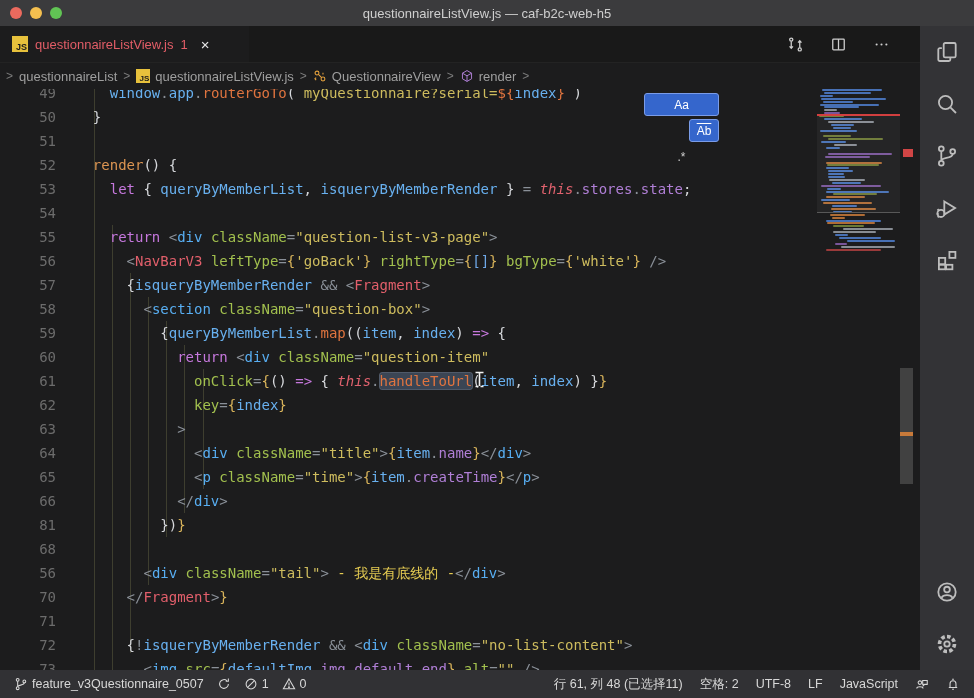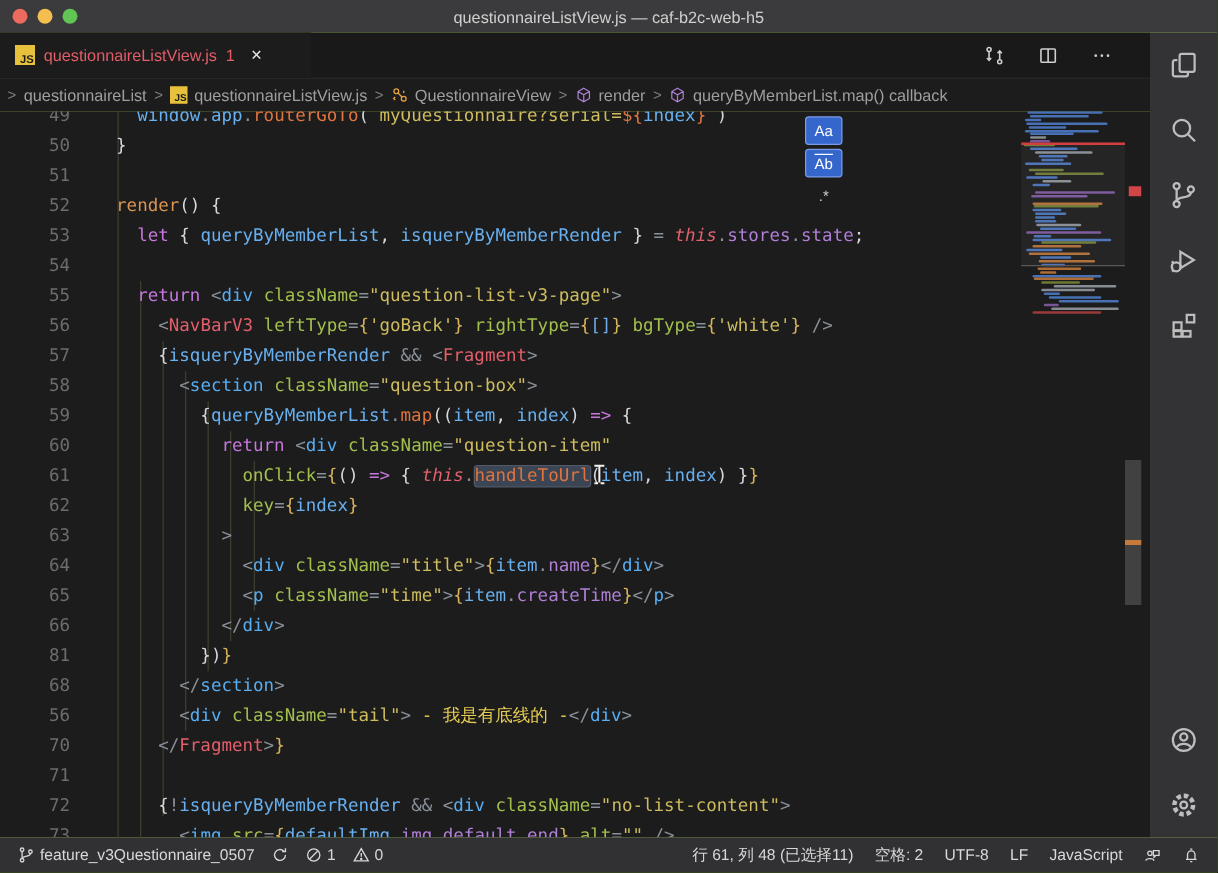--- a/index.html
+++ b/index.html
@@ -40,21 +40,21 @@
   .ltext{white-space:pre;}
   .seg.it{font-style:italic;}
   .seg.sel{background:rgba(97,120,152,0.45);outline:1px solid rgba(160,185,220,0.4);border-radius:2px;}
   .guide{position:absolute;width:1px;background:#3e3e2f;}
   
   #find-opts{position:absolute;left:644px;top:4px;display:flex;gap:3px;z-index:5;flex-direction:column;}
   .fopt{min-width:22px;height:21px;padding:0 3px;display:flex;align-items:center;justify-content:center;
     font-size:12px;border-radius:3px;border:1px solid transparent;color:#cfcfcf;
     font-family:"Liberation Sans",sans-serif;cursor:pointer;}
   .fopt.on{background:#3566cc;border-color:#7a9ce8;color:#fff;}
-  .fopt.ww{text-decoration:overline;}
+  .fopt.ww{text-decoration:overline;margin-left:45px;}
   
   #minimap{position:absolute;left:817px;top:0;width:83px;height:100%;}
   .mrow{position:absolute;height:2px;border-radius:1px;}
   #mm-error{position:absolute;left:0;width:83px;height:2px;background:#d23f3f;}
   #mm-sep{position:absolute;left:0;width:83px;height:1px;background:#585858;}
   #mm-view{position:absolute;left:0;width:83px;background:rgba(255,255,255,0.045);}
   #ruler{position:absolute;left:900px;top:0;width:14px;height:100%;}
   #ruler-slider{position:absolute;left:0;top:279px;width:13px;height:116px;background:rgba(160,160,160,0.28);}
   #ruler-error{position:absolute;left:3px;top:60px;width:10px;height:8px;background:#d04545;}
   #ruler-mod{position:absolute;left:0;top:343px;width:13px;height:4px;background:#c87a3a;}
@@ -145,28 +145,20 @@
           <span class="bc-sep">&gt;</span>
           <span class="bc-item">
             <span style="display: flex;">
               <svg viewBox="0 0 16 16" fill="none" stroke="#b180d7" stroke-width="1.1">
                 <path d="M8 1.8l5.2 3v6.4L8 14.2l-5.2-3V4.8Z M2.8 4.8 8 7.8l5.2-3 M8 7.8v6.4"></path>
               </svg>
             </span>
             <span>render</span>
           </span>
           <span class="bc-sep">&gt;</span>
-          <span class="bc-item">
-            <span style="display: flex;">
-              <svg viewBox="0 0 16 16" fill="none" stroke="#b180d7" stroke-width="1.1">
-                <path d="M8 1.8l5.2 3v6.4L8 14.2l-5.2-3V4.8Z M2.8 4.8 8 7.8l5.2-3 M8 7.8v6.4"></path>
-              </svg>
-            </span>
-            <span>queryByMemberList.map() callback</span>
-          </span>
         </div>
 
       <div id="editor">
         <div id="guides">
             <div class="guide" style="left: 94px; top: 0px; height: 582px;"></div>
             <div class="guide" style="left: 112px; top: 136px; height: 446px;"></div>
             <div class="guide" style="left: 130px; top: 184px; height: 380px;"></div>
             <div class="guide" style="left: 148px; top: 208px; height: 288px;"></div>
             <div class="guide" style="left: 166px; top: 232px; height: 216px;"></div>
             <div class="guide" style="left: 184px; top: 256px; height: 168px;"></div>
@@ -244,21 +236,20 @@
             <div class="cline">
               <span class="ln">66</span>
               <span class="ltext"><span class="seg" style="color: rgb(214, 216, 220);">            </span><span class="seg" style="color: rgb(138, 144, 152);">&lt;/</span><span class="seg" style="color: rgb(88, 174, 242);">div</span><span class="seg" style="color: rgb(138, 144, 152);">&gt;</span></span>
             </div>
             <div class="cline">
               <span class="ln">81</span>
               <span class="ltext"><span class="seg" style="color: rgb(214, 216, 220);">          })</span><span class="seg" style="color: rgb(217, 180, 91);">}</span></span>
             </div>
             <div class="cline">
               <span class="ln">68</span>
-              <span class="ltext"><span class="seg" style="color: rgb(214, 216, 220);">        </span><span class="seg" style="color: rgb(138, 144, 152);">&lt;/</span><span class="seg" style="color: rgb(88, 174, 242);">section</span><span class="seg" style="color: rgb(138, 144, 152);">&gt;</span></span>
             </div>
             <div class="cline">
               <span class="ln">56</span>
               <span class="ltext"><span class="seg" style="color: rgb(214, 216, 220);">        </span><span class="seg" style="color: rgb(138, 144, 152);">&lt;</span><span class="seg" style="color: rgb(88, 174, 242);">div</span><span class="seg" style="color: rgb(214, 216, 220);"> </span><span class="seg" style="color: rgb(162, 192, 78);">className</span><span class="seg" style="color: rgb(138, 144, 152);">=</span><span class="seg" style="color: rgb(206, 188, 94);">"tail"</span><span class="seg" style="color: rgb(138, 144, 152);">&gt;</span><span class="seg" style="color: rgb(230, 204, 82);"> - 我是有底线的 -</span><span class="seg" style="color: rgb(138, 144, 152);">&lt;/</span><span class="seg" style="color: rgb(88, 174, 242);">div</span><span class="seg" style="color: rgb(138, 144, 152);">&gt;</span></span>
             </div>
             <div class="cline">
               <span class="ln">70</span>
               <span class="ltext"><span class="seg" style="color: rgb(214, 216, 220);">      </span><span class="seg" style="color: rgb(138, 144, 152);">&lt;/</span><span class="seg" style="color: rgb(226, 95, 107);">Fragment</span><span class="seg" style="color: rgb(138, 144, 152);">&gt;</span><span class="seg" style="color: rgb(217, 180, 91);">}</span></span>
             </div>
             <div class="cline">

